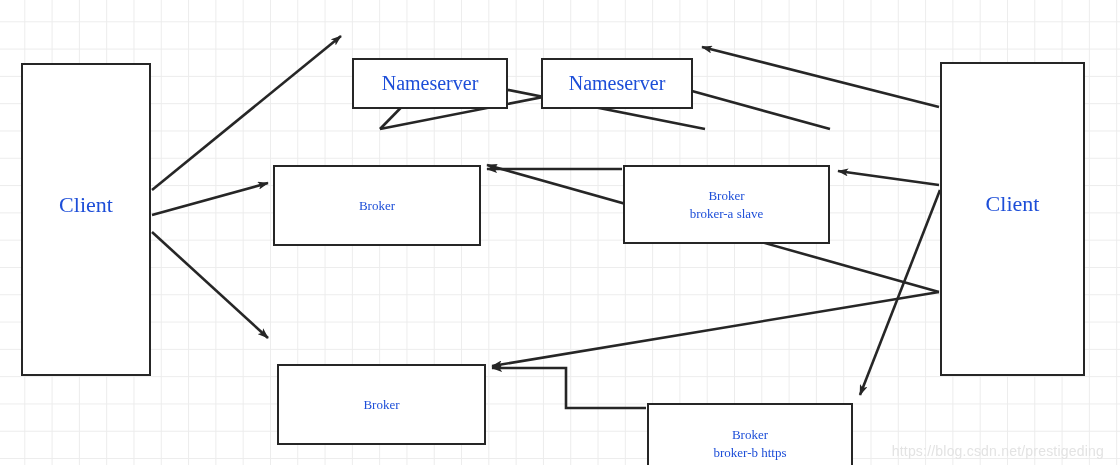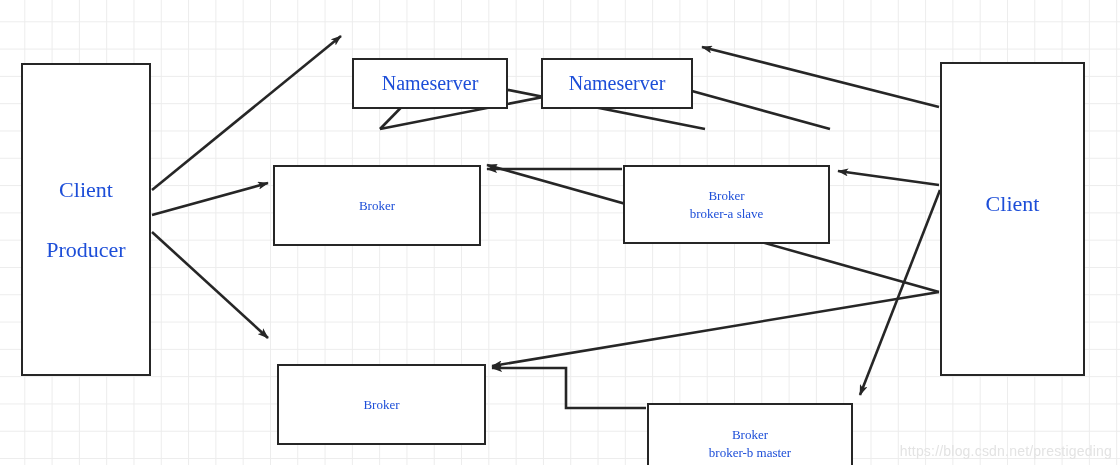--- a/index.html
+++ b/index.html
@@ -50,21 +50,21 @@
   }
   .node.tall {
     justify-content: center;
   }
   .node.tall .line1 { margin-bottom: 30px; }
   .fs-client  { font-size: 22px; }
   .fs-ns      { font-size: 20px; }
   .fs-broker  { font-size: 13px; }
   .watermark {
     position: absolute;
-    right: 8px;
+    right: 16px;
     bottom: 6px;
     font-family: "Liberation Sans", "DejaVu Sans", sans-serif;
     font-size: 14px;
     color: #e3e3e3;
     letter-spacing: 0.2px;
     white-space: nowrap;
     z-index: 2;
     user-select: none;
   }
 </style>
@@ -104,21 +104,20 @@
 
     <line x1="940" y1="190" x2="860" y2="395" stroke="#262626" stroke-width="2.6" marker-end="url(#arrowhead)"></line>
 
     <line x1="622" y1="169" x2="487" y2="169" stroke="#262626" stroke-width="2.6" marker-end="url(#arrowhead)"></line>
 
     <path d="M646,408 L566,408 L566,368 L492,368" fill="none" stroke="#262626" stroke-width="2.6" marker-end="url(#arrowhead)"></path>
   </svg>
 
   <div class="node tall fs-client" style="left:21px; top:27px; width:130px; height:313px;">
     <span class="line1">Client</span>
-    <span class="line2">Producer</span>
   </div>
 
   <div class="node fs-ns" style="left:352px; top:22px; width:156px; height:51px;">
     <span class="line1">Nameserver</span>
   </div>
 
   <div class="node fs-ns" style="left:541px; top:22px; width:152px; height:51px;">
     <span class="line1">Nameserver</span>
   </div>
 
@@ -134,18 +133,18 @@
     <span class="line1">Broker</span>
     <span class="line2">broker-a slave</span>
   </div>
 
   <div class="node fs-broker" style="left:277px; top:328px; width:209px; height:81px;">
     <span class="line1">Broker</span>
   </div>
 
   <div class="node fs-broker" style="left:647px; top:367px; width:206px; height:81px;">
     <span class="line1">Broker</span>
-    <span class="line2">broker-b master</span>
+    <span class="line2">broker-b https</span>
   </div>
 
   <div class="watermark">https://blog.csdn.net/prestigeding</div>
 
 </div>
 
 </body></html>

